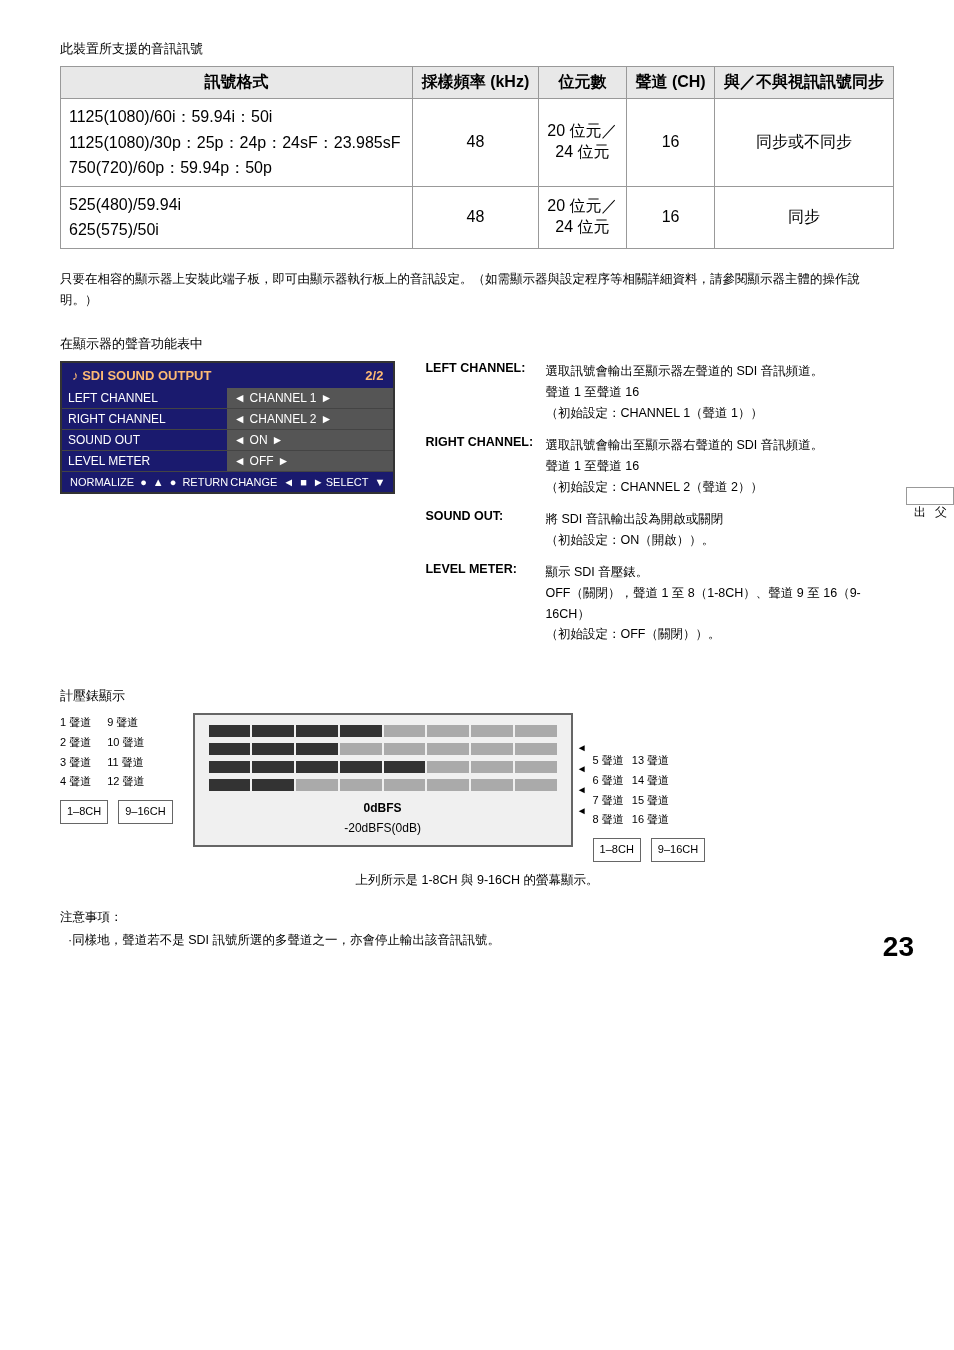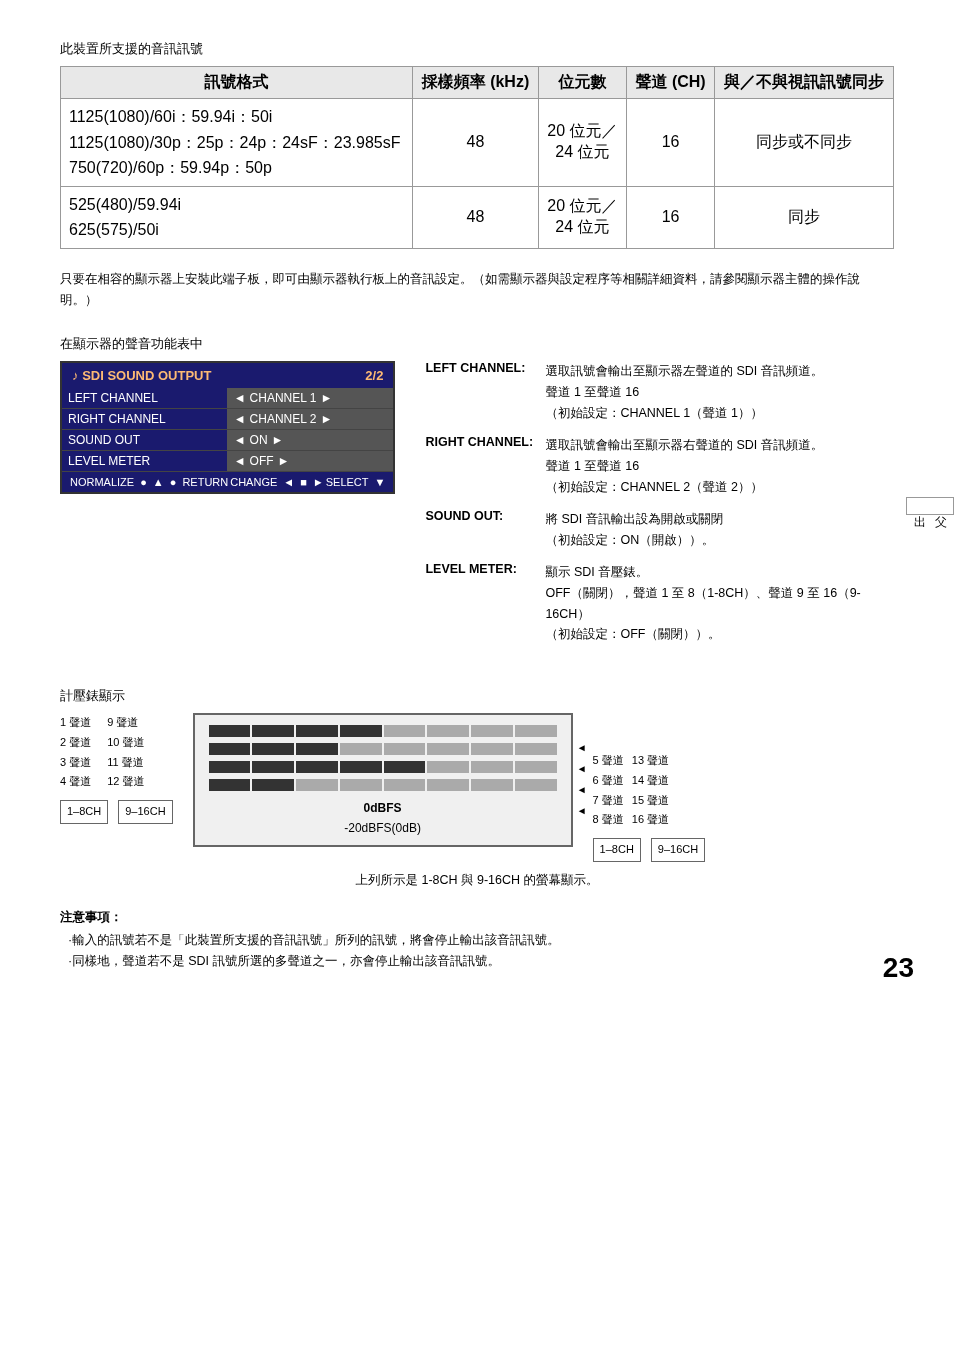--- a/index.html
+++ b/index.html
@@ -162,21 +162,21 @@
       font-size: 12.5px;
       margin-top: 8px;
     }
 
     
     .notes-section {
       margin-top: 20px;
       font-size: 12.5px;
     }
     .notes-heading {
-      font-weight: bold;
+      font-weight: normal;
       margin-bottom: 4px;
       margin-top: 12px;
     }
     .note-item {
       padding-left: 8px;
       line-height: 1.7;
     }
 
     
     .page-number {
@@ -479,21 +479,20 @@
           <span class="ch-box">9–16CH</span>
         </div>
       </div>
     </div>
 
     <p class="meter-caption">上列所示是 1-8CH 與 9-16CH 的螢幕顯示。</p>
   </div>
 
   <div class="notes-section">
     <div class="notes-heading">注意事項：</div>
-    <div class="note-item">·輸入的訊號若不是「此裝置所支援的音訊訊號」所列的訊號，將會停止輸出該音訊訊號。</div>
     <div class="note-item">·同樣地，聲道若不是 SDI 訊號所選的多聲道之一，亦會停止輸出該音訊訊號。</div>
   </div>
 
   <div class="page-number">23</div>
 
   <div class="right-tab">
     <span>父</span>
     <span>出</span>
   </div>
 

